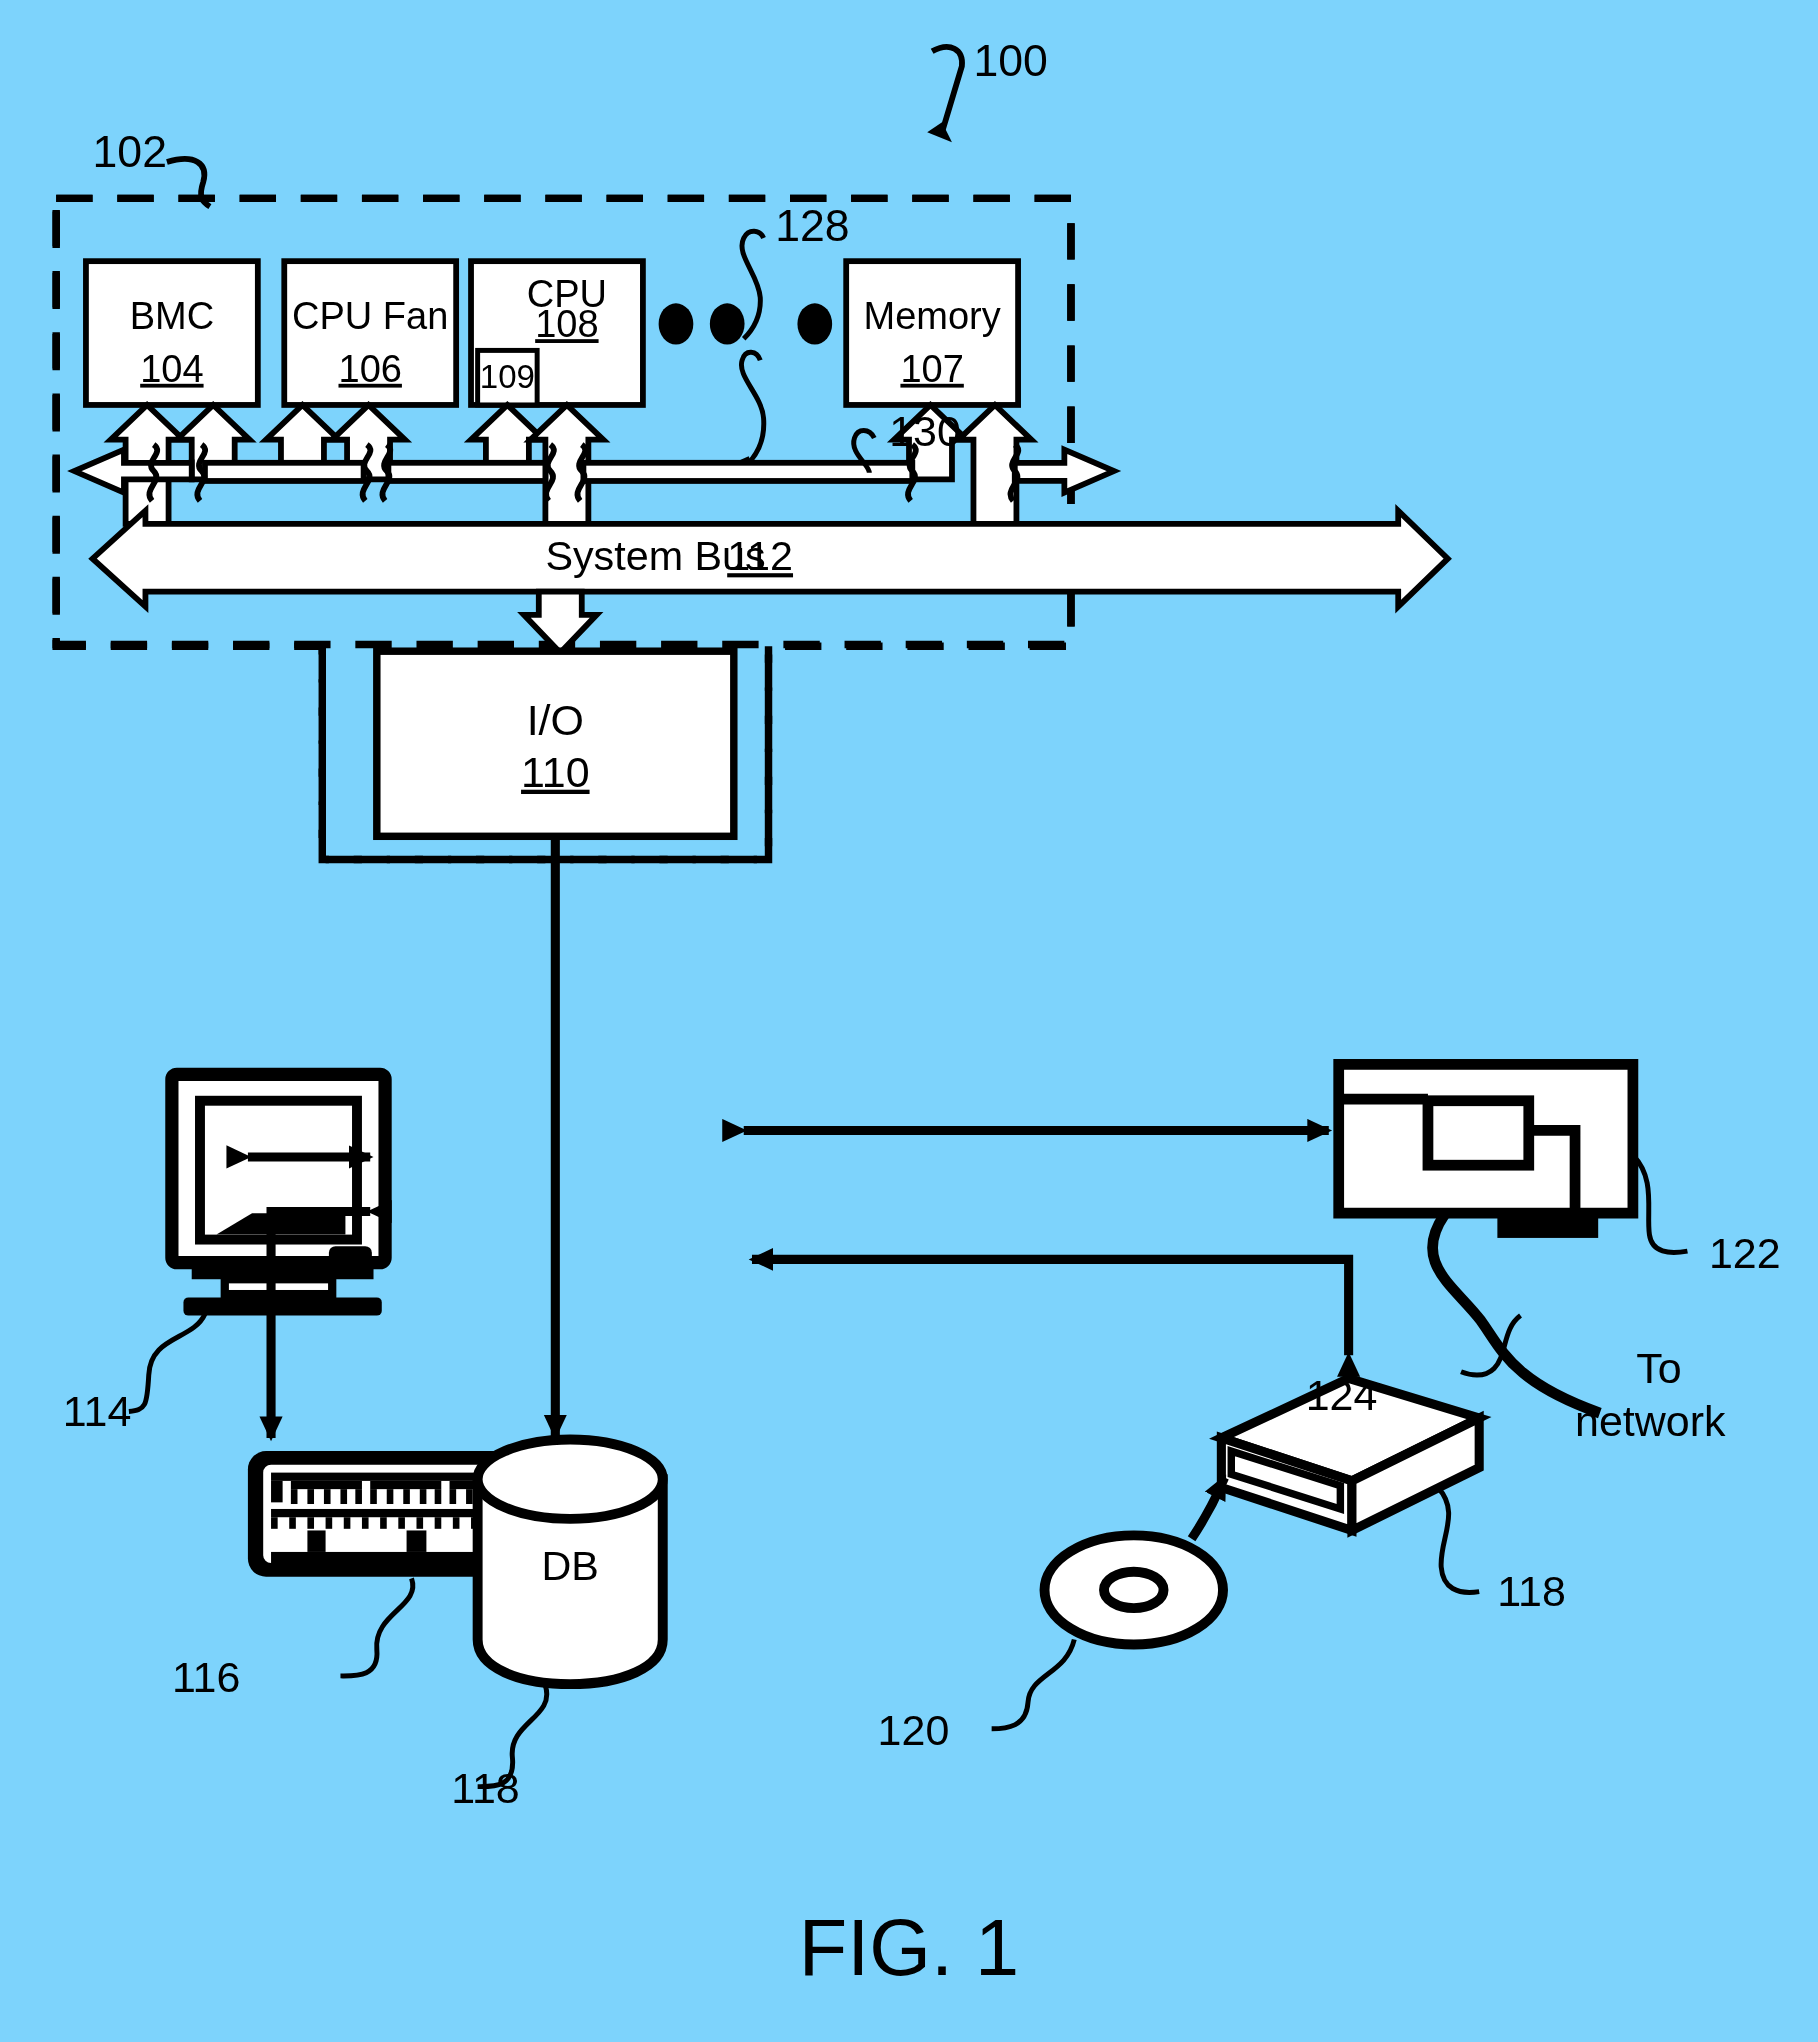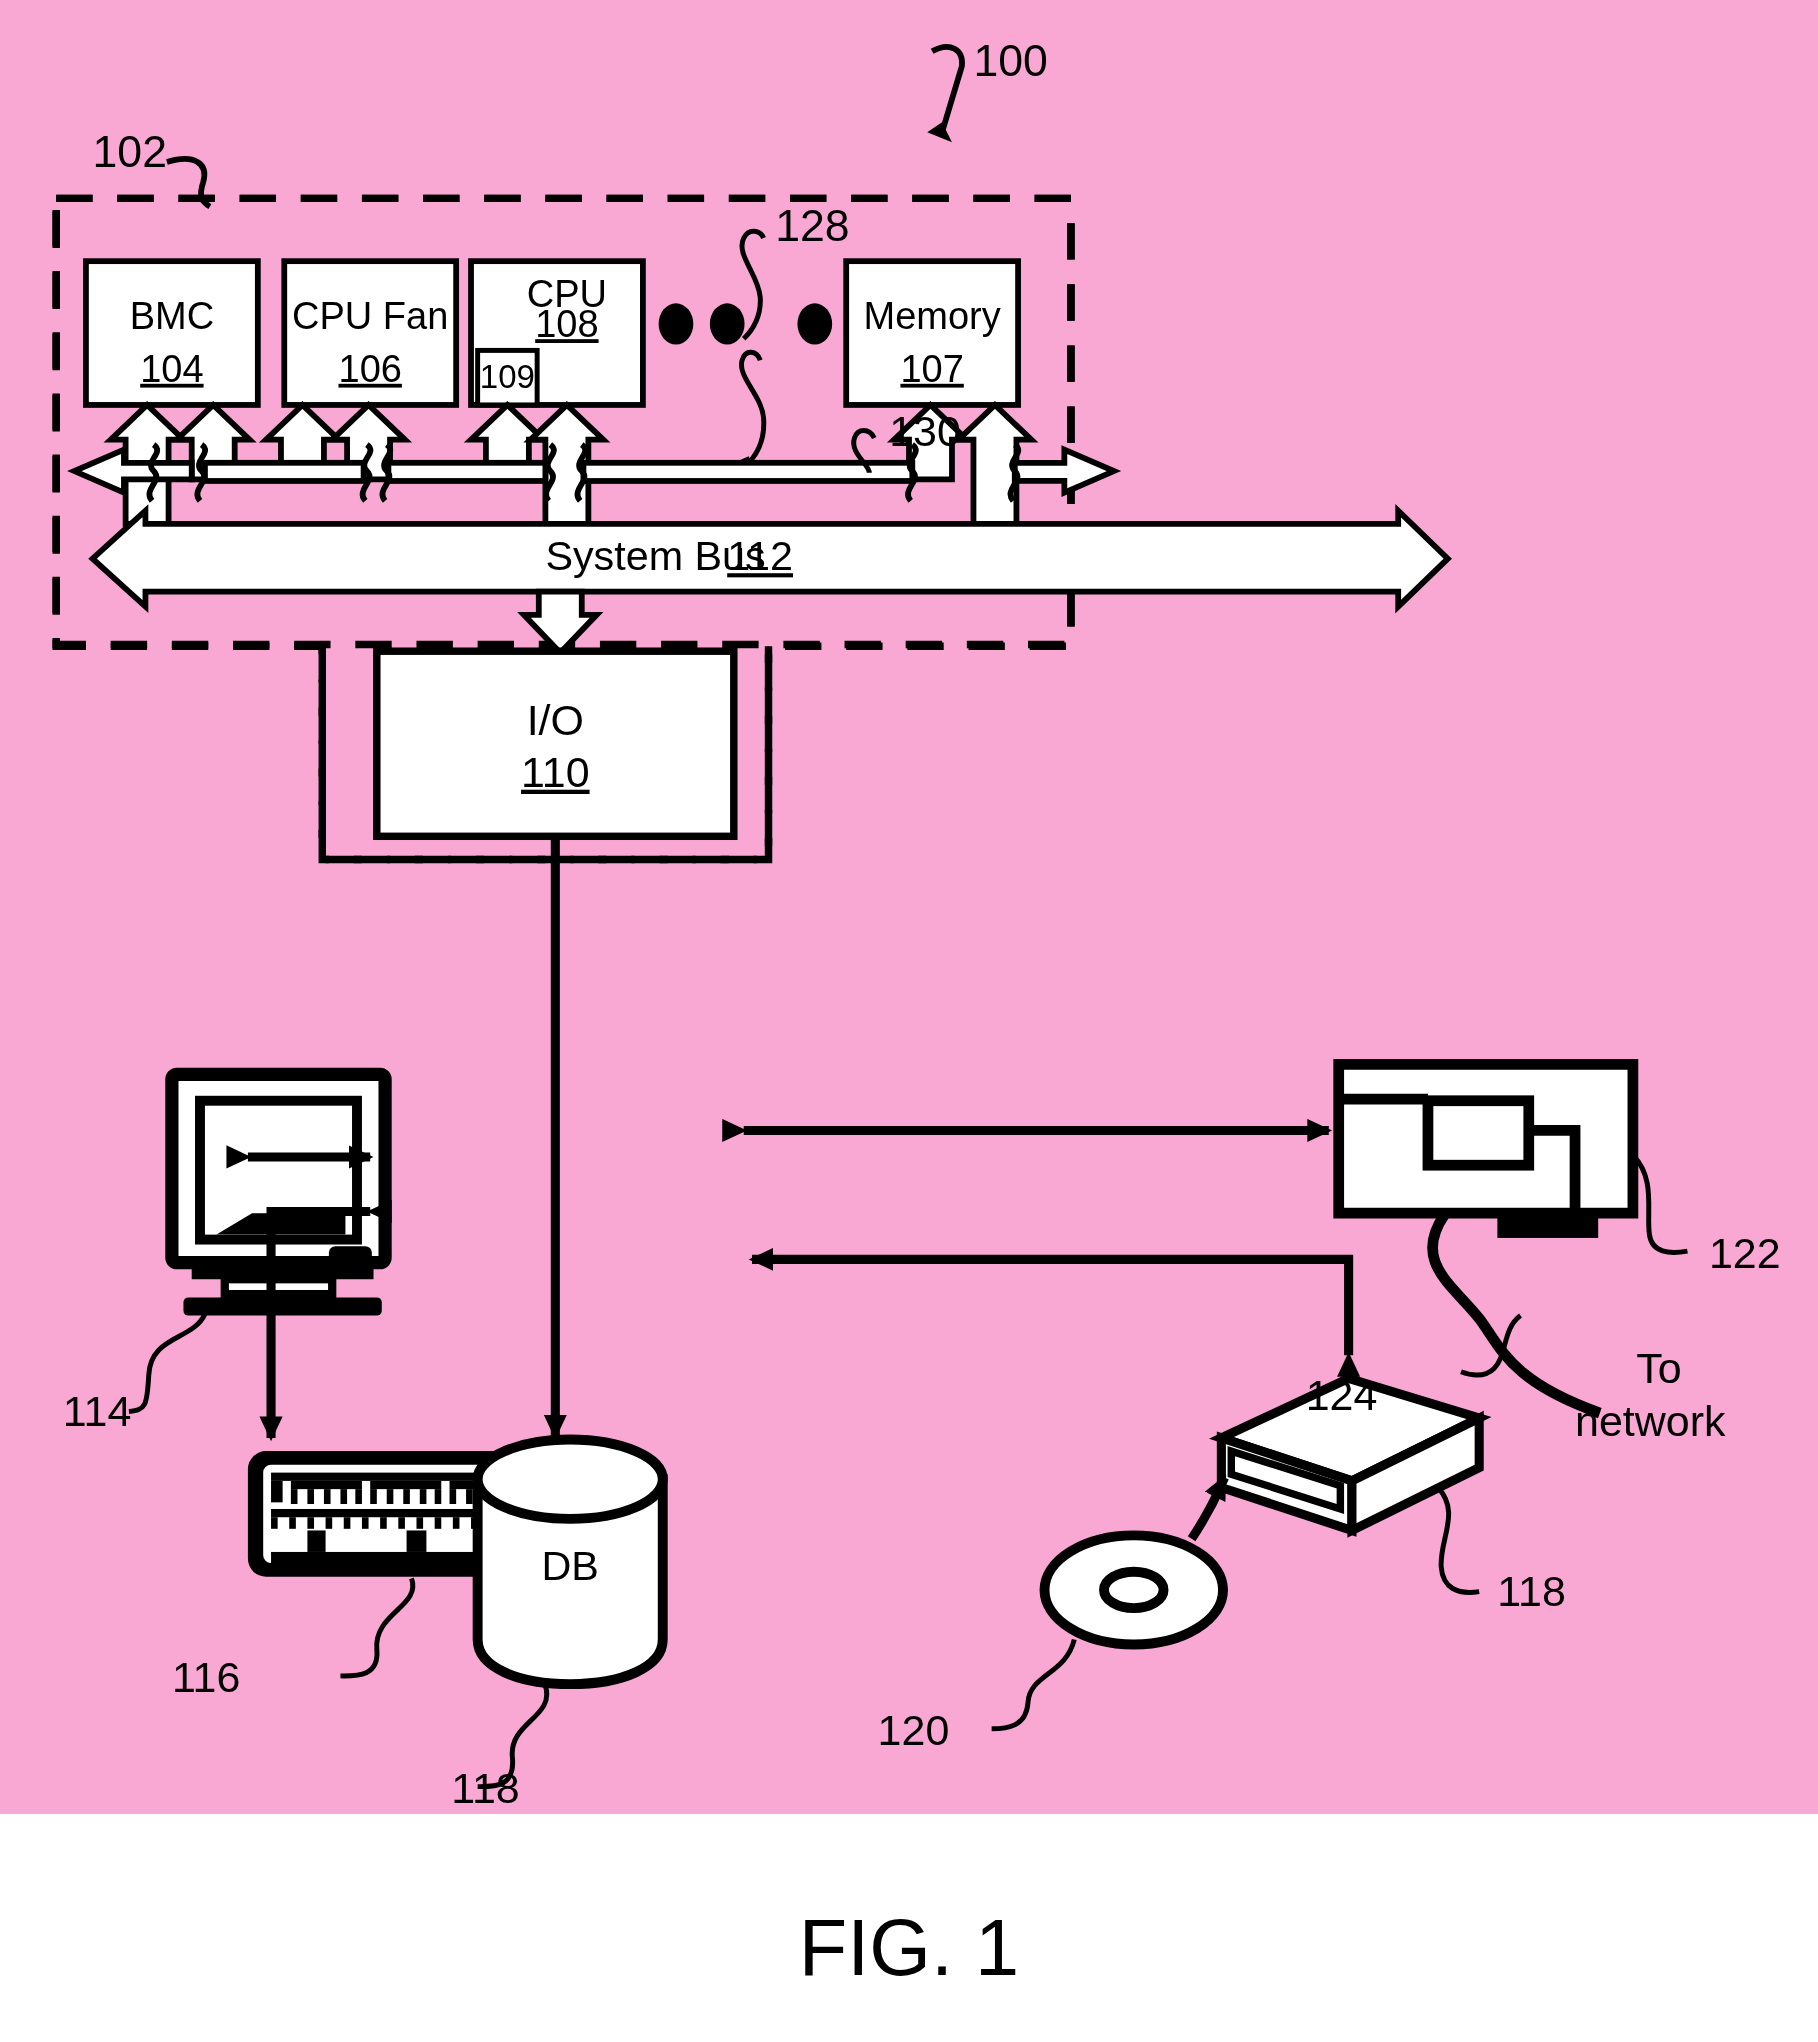--- a/index.html
+++ b/index.html
@@ -1,17 +1,17 @@
 <!DOCTYPE html>
 <html style="font-size:13.2px"><head>
 <meta charset="utf-8">
 <style>
   html,body{margin:0;padding:0;background:#fff;}
   body{width:1818px;height:2042px;font-family:"Liberation Sans",sans-serif;}
-  #fig{position:relative;width:1818px;height:1814px;background:#f9a8d4;}
+  #fig{position:relative;width:1818px;height:2042px;background:#7dd3fc;}
   svg{display:block;}
   .lbl{font-family:"Liberation Sans",sans-serif;fill:#000;}
 </style>
 </head>
 <body>
 
 <div id="fig">
 <svg width="1818" height="2042" viewBox="0 0 2200 2471" xmlns="http://www.w3.org/2000/svg">
 
   <defs>

